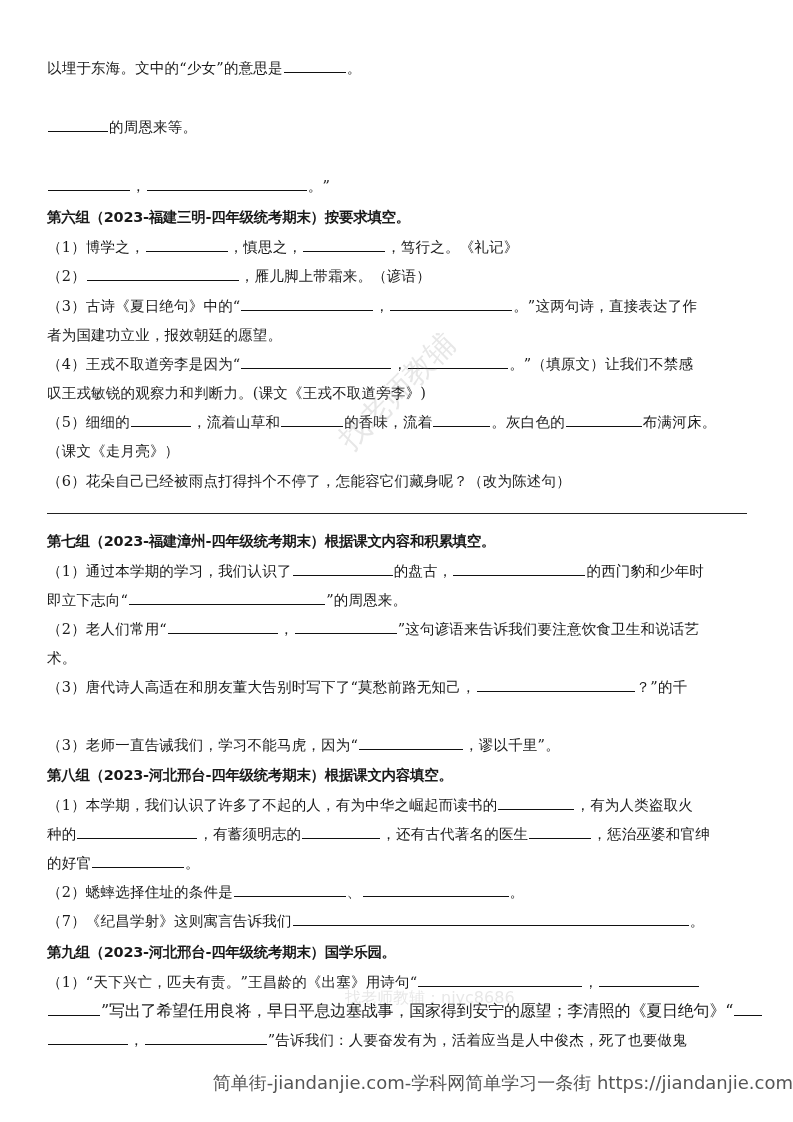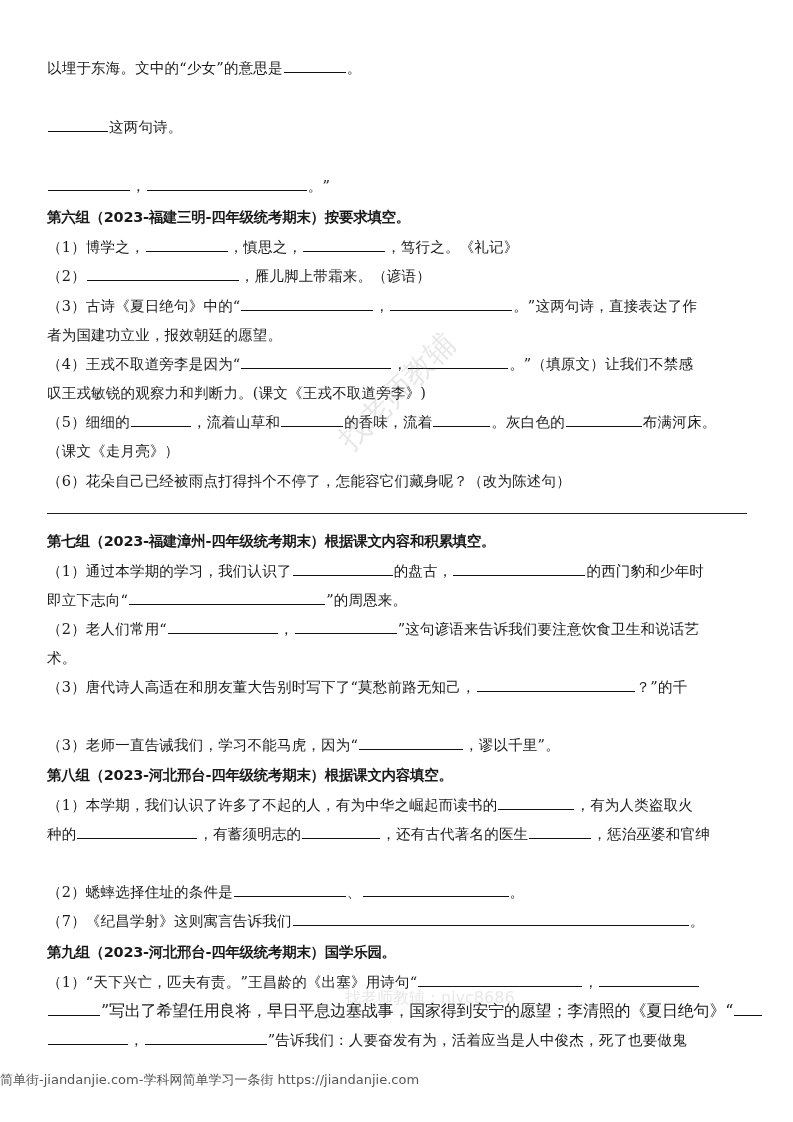--- a/index.html
+++ b/index.html
@@ -3,36 +3,36 @@
 <meta charset="utf-8">
 <style>
   html, body { margin:0; padding:0; background:#ffffff; }
   body { width:793px; height:1122px; position:relative; overflow:hidden;
          font-family:"DejaVu Serif","Liberation Serif",serif; color:#1a1a1a; }
   .page { position:absolute; left:0; top:0; width:793px; height:1122px; }
   .ln { position:absolute; left:47px; right:50px; font-size:14.5px; line-height:20px; white-space:nowrap; letter-spacing:0.2px; }
   .hd { font-family:"DejaVu Sans","Liberation Sans",sans-serif; font-weight:bold; font-size:14.5px; letter-spacing:-0.3px; }
   .blank { display:inline-block; border-bottom:1px solid #111; height:14px; vertical-align:baseline; margin:0 1px; }
   .rule { position:absolute; left:47px; width:700px; top:513px; border-top:1.2px solid #222; }
-  .footer { position:absolute; left:0; right:0; top:1071px; text-align:left;
-            font-family:"DejaVu Sans","Liberation Sans",sans-serif; font-size:13px; color:#555; }
+  .footer { position:absolute; left:0; right:0; top:1071px; text-align:right;
+            font-family:"DejaVu Sans","Liberation Sans",sans-serif; font-size:18px; color:#555; }
   .wm { position:absolute; color:rgba(120,120,120,0.18); font-family:"DejaVu Sans",sans-serif; }
   .wm1 { left:330px; top:430px; font-size:30px; transform:rotate(-45deg); transform-origin:left top; }
   .wm2 { left:345px; top:988px; font-size:16px; }
 </style>
 </head>
 <body>
 
 <div class="page">
 
   <div class="ln" style="top:58px">
     <span>以埋于东海。文中的“少女”的意思是</span><span class="blank" style="width:62px"></span><span>。</span>
   </div>
   <div class="ln" style="top:117px">
-    <span class="blank" style="width:60px"></span><span>这两句诗。</span>
+    <span class="blank" style="width:60px"></span><span>的周恩来等。</span>
   </div>
   <div class="ln" style="top:176px">
     <span class="blank" style="width:82px"></span><span>，</span><span class="blank" style="width:160px"></span><span>。”</span>
   </div>
 
   <div class="ln hd" style="top:207px">第六组（2023-福建三明-四年级统考期末）按要求填空。</div>
   <div class="ln" style="top:237px">
     <span>（1）博学之，</span><span class="blank" style="width:82px"></span><span>，慎思之，</span><span class="blank" style="width:82px"></span><span>，笃行之。《礼记》</span>
   </div>
   <div class="ln" style="top:266px">
@@ -71,20 +71,23 @@
     <span>（3）老师一直告诫我们，学习不能马虎，因为“</span><span class="blank" style="width:104px"></span><span>，谬以千里”。</span>
   </div>
 
   <div class="ln hd" style="top:765px">第八组（2023-河北邢台-四年级统考期末）根据课文内容填空。</div>
   <div class="ln" style="top:795px">
     <span>（1）本学期，我们认识了许多了不起的人，有为中华之崛起而读书的</span><span class="blank" style="width:76px"></span><span>，有为人类盗取火</span>
   </div>
   <div class="ln" style="top:824px">
     <span>种的</span><span class="blank" style="width:120px"></span><span>，有蓄须明志的</span><span class="blank" style="width:78px"></span><span>，还有古代著名的医生</span><span class="blank" style="width:62px"></span><span>，惩治巫婆和官绅</span>
   </div>
+  <div class="ln" style="top:853px">
+    <span>的好官</span><span class="blank" style="width:92px"></span><span>。</span>
+  </div>
   <div class="ln" style="top:882px">
     <span>（2）蟋蟀选择住址的条件是</span><span class="blank" style="width:112px"></span><span>、</span><span class="blank" style="width:146px"></span><span>。</span>
   </div>
   <div class="ln" style="top:911px">
     <span>（7）《纪昌学射》这则寓言告诉我们</span><span class="blank" style="width:396px"></span><span>。</span>
   </div>
 
   <div class="ln hd" style="top:942px">第九组（2023-河北邢台-四年级统考期末）国学乐园。</div>
   <div class="ln" style="top:972px">
     <span>（1）“天下兴亡，匹夫有责。”王昌龄的《出塞》用诗句“</span><span class="blank" style="width:164px"></span><span>，</span><span class="blank" style="width:100px"></span>

